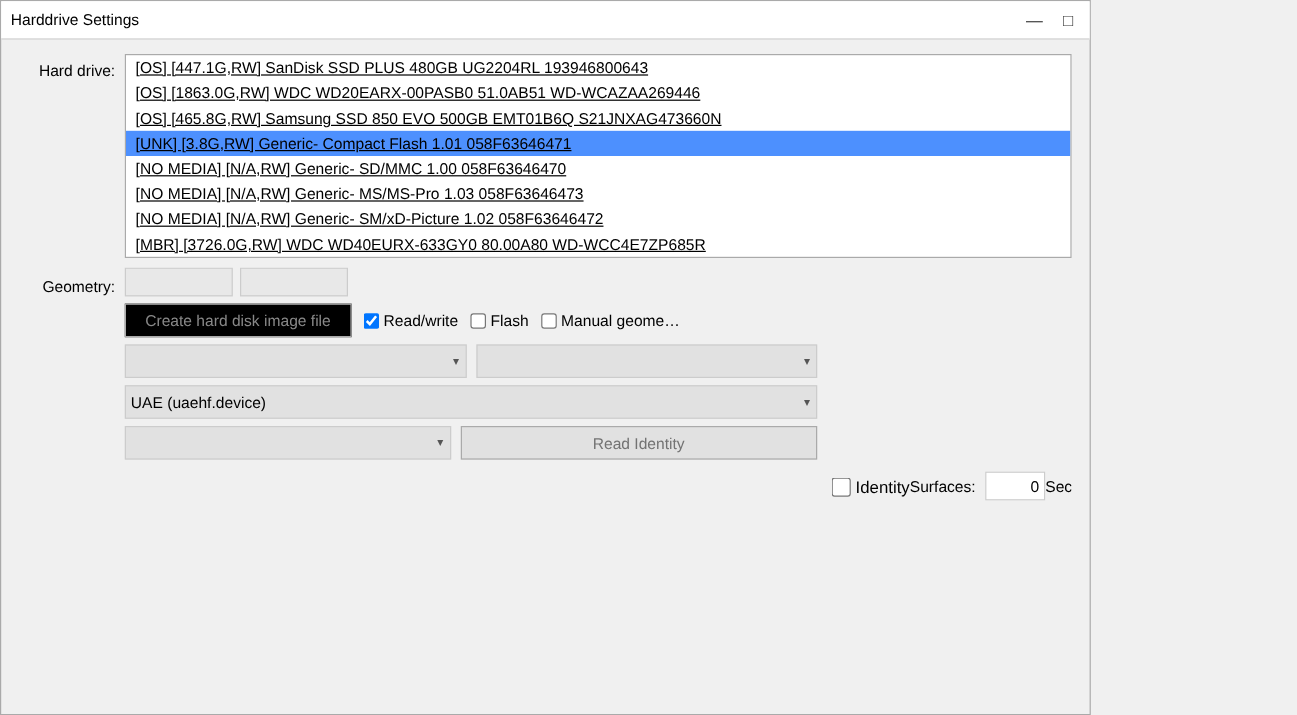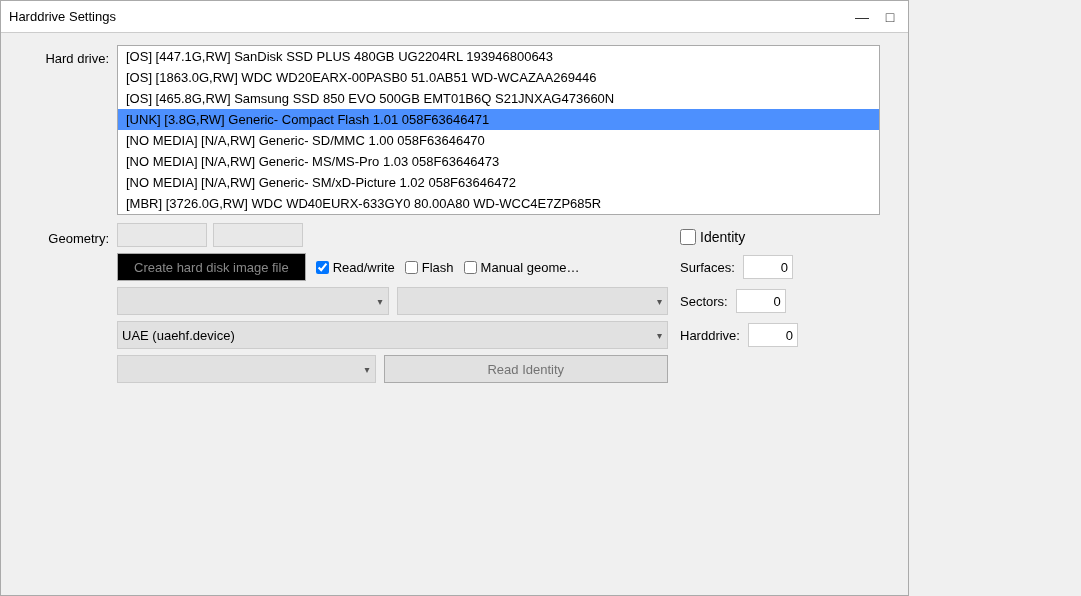--- a/index.html
+++ b/index.html
@@ -52,21 +52,21 @@
       color: #333;
       width: 20px;
       height: 20px;
       display: flex;
       align-items: center;
       justify-content: center;
     }
 
     .window-content {
       flex: 1;
-      padding: 12px 28px;
+      padding: 12px 15px;
       overflow: hidden;
       display: flex;
       flex-direction: column;
       gap: 8px;
     }
 
     .row {
       display: flex;
       align-items: flex-start;
       gap: 8px;
@@ -79,20 +79,21 @@
       min-width: 80px;
       text-align: right;
     }
 
     .dropdown-list-container {
       flex: 1;
       border: 1px solid #aaa;
       background: #fff;
       max-height: 220px;
       overflow-y: auto;
+      text-decoration: underline;
     }
 
     .dropdown-item {
       padding: 3px 8px;
       cursor: pointer;
       white-space: nowrap;
       font-size: 13px;
       color: #000;
     }
 
@@ -256,21 +257,21 @@
           <div style="flex:1; position:relative; display:flex; align-items:center;">
             <select style="width:100%; height:28px; border:1px solid #ccc; background:#e1e1e1; font-size:13px; appearance:none; padding:2px 20px 2px 4px;">
             </select>
             <span style="position:absolute; right:6px; top:50%; transform:translateY(-50%); pointer-events:none; font-size:10px; color:#555;">▾</span>
           </div>
           <button class="combo-btn" style="flex:1;">Read Identity</button>
         </div>
 
       </div>
 
-      <div style="width:200px; display:flex; flex-direction:column; gap:10px; padding-top:4px; flex-shrink:0;">
+      <div style="width:200px; display:flex; flex-direction:row; padding-top:4px; flex-shrink:0;">
 
         <label class="checkbox-label" style="font-size:14px; padding-top:2px;">
           <input type="checkbox" style="width: 16px; height: 16px;">
           <span style="font-size:14px; font-weight:500;">Identity</span>
         </label>
 
         <div class="surfaces-row" style="justify-content:flex-start; gap:8px;">
           <span class="surfaces-label">Surfaces:</span>
           <input class="surfaces-input" type="text" value="0" style="width: 50px;">
         </div>

